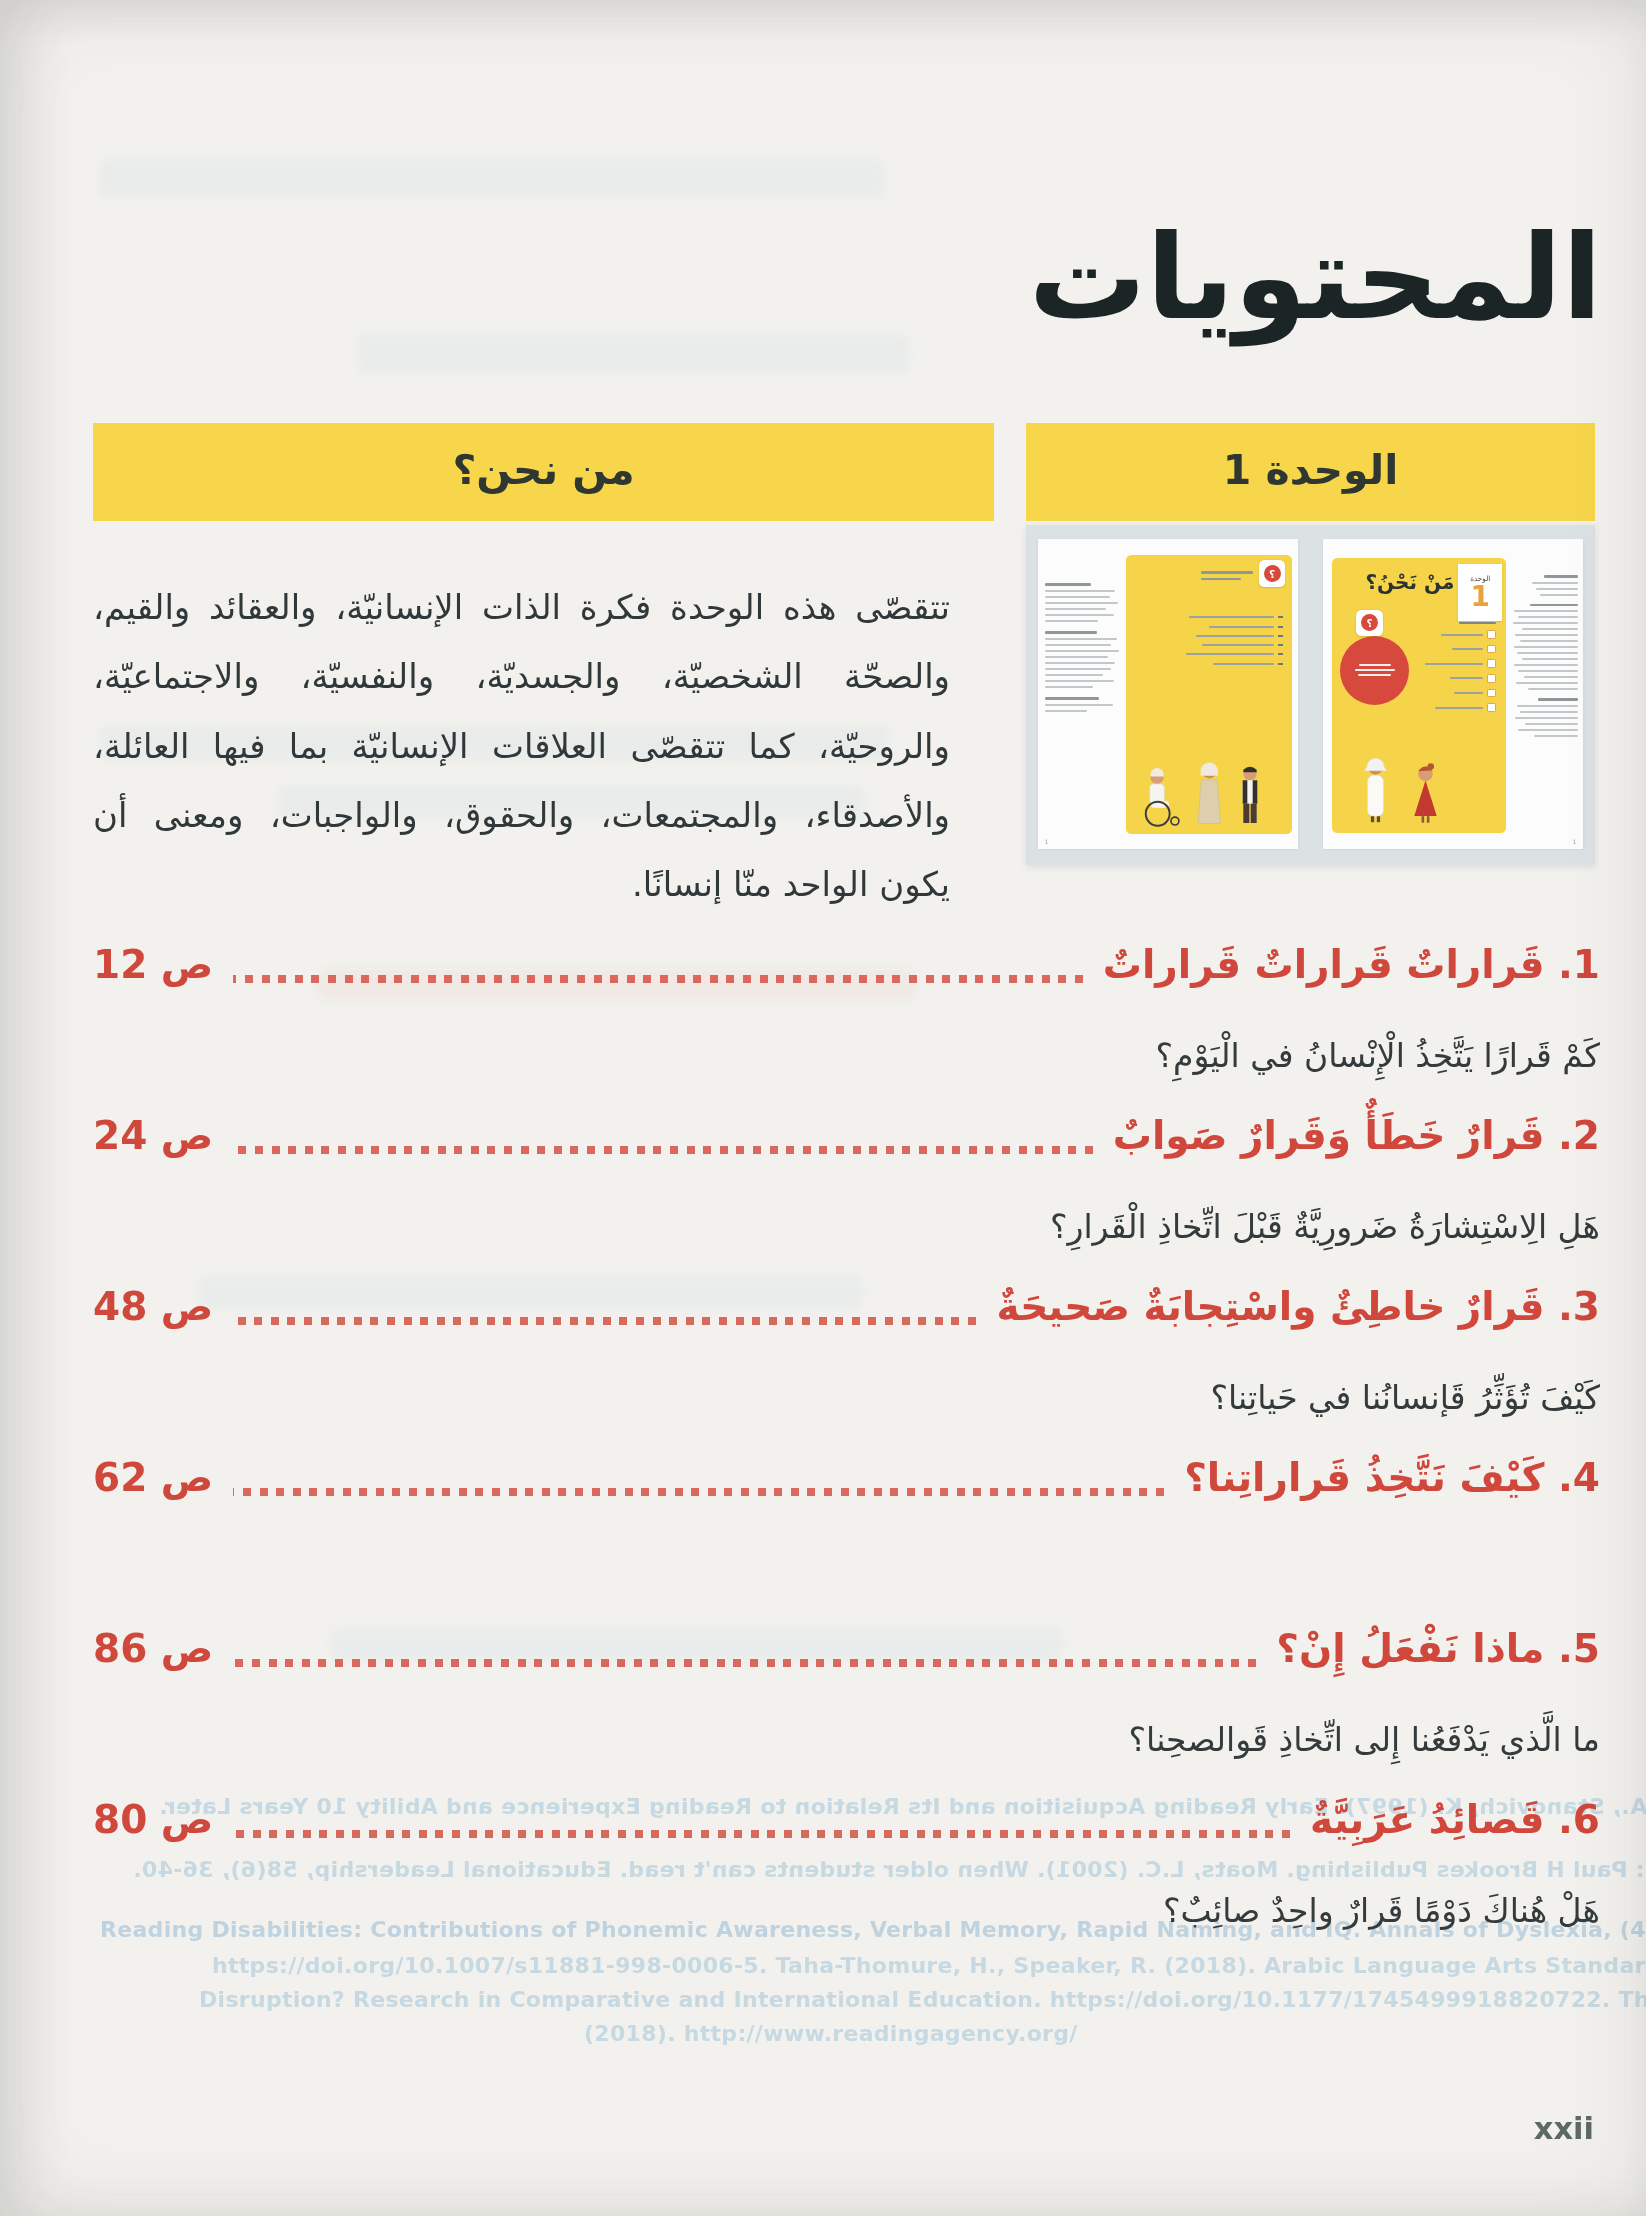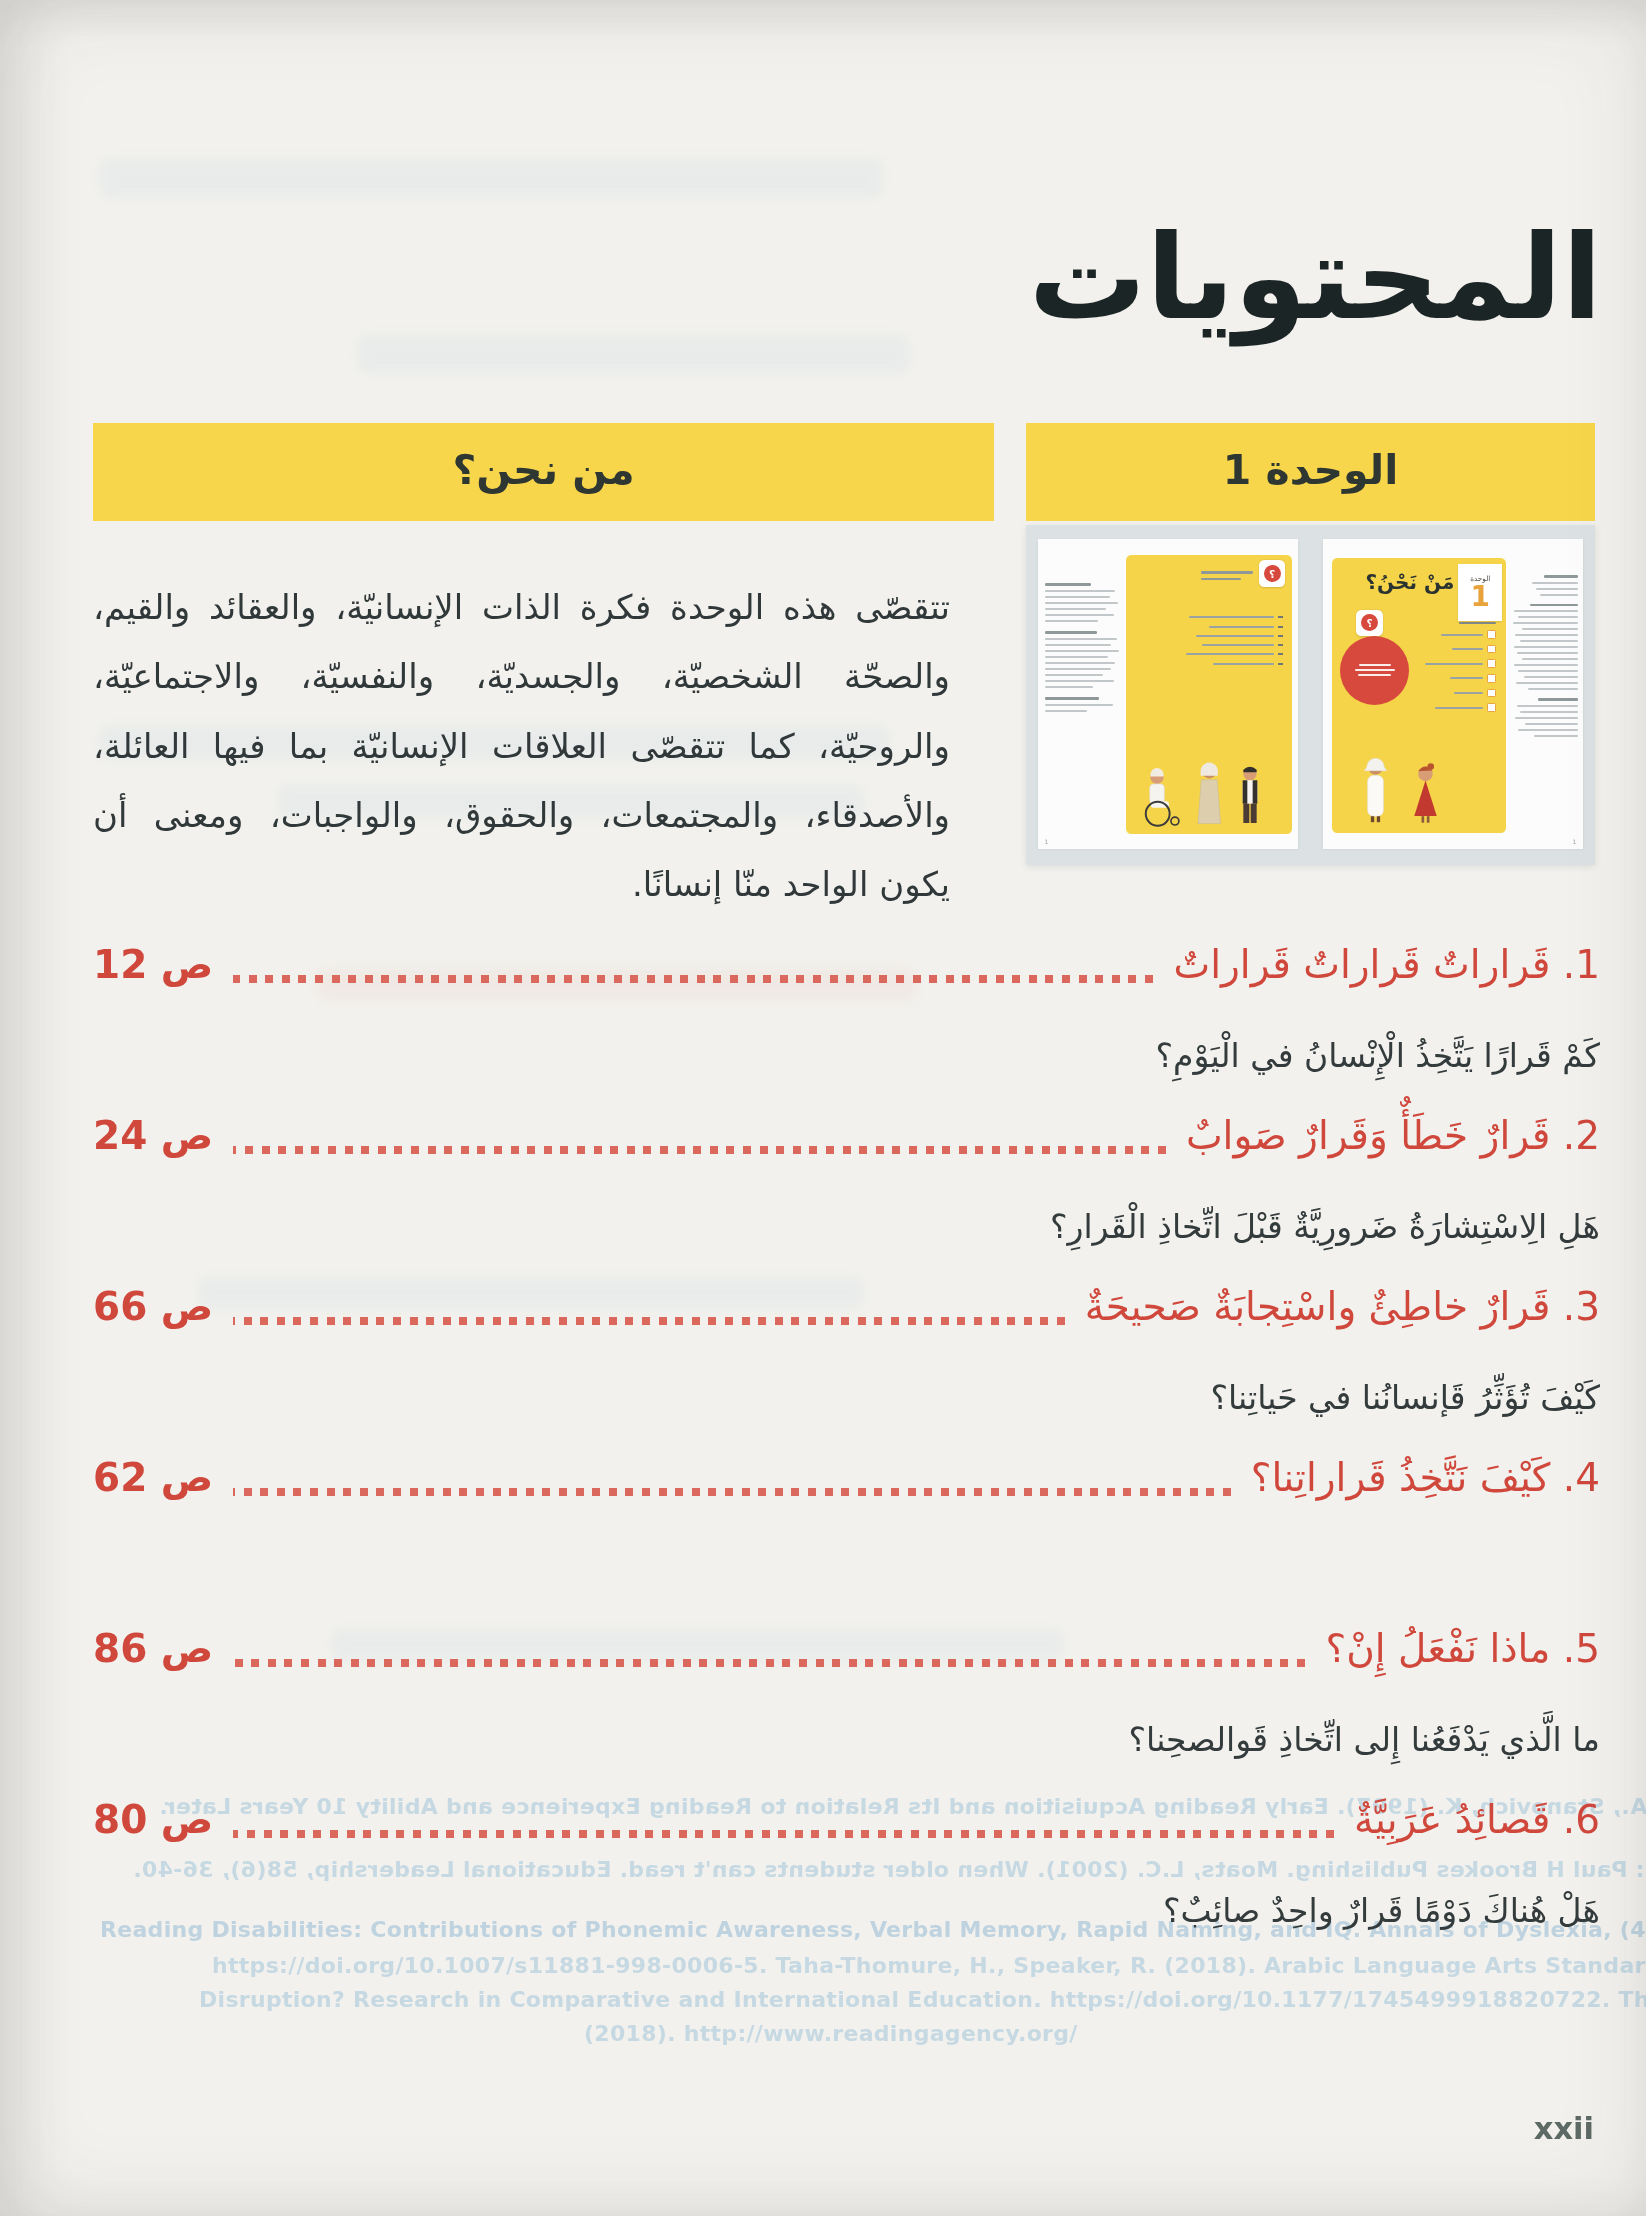--- a/index.html
+++ b/index.html
@@ -80,21 +80,21 @@
   .dashrow{display:flex;direction:rtl;align-items:center;gap:4px;margin:7.3px 0;}
   .dashrow .d{width:4.6px;height:2px;background:#6e7677;}
   .dashrow .tx{height:2px;background:#9aa2a3;border-radius:1.3px;}
   .figs{position:absolute;bottom:5.3px;display:flex;align-items:flex-end;gap:9.3px;}
   .pagedot{position:absolute;bottom:4px;font-size:6px;color:#9aa0a0;}
 
   
   .toc{position:absolute;left:93px;top:937px;width:1507px;z-index:2;}
   .toc-item{height:171px;}
   .toc-row{display:flex;direction:rtl;align-items:flex-end;}
-  .toc-title{font-size:39px;font-weight:normal;color:#d0473c;white-space:nowrap;line-height:1.45;}
+  .toc-title{font-size:39px;font-weight:bold;color:#d0473c;white-space:nowrap;line-height:1.45;}
   .toc-page{font-size:39px;font-weight:bold;color:#d0473c;white-space:nowrap;line-height:1.45;}
   .leader{
     flex:1;height:8px;margin:0 20px 10.6px 20px;align-self:flex-end;min-width:40px;
     background-image:repeating-linear-gradient(to left,#db685d 0,#db685d 8px,transparent 8px,transparent 16.6px);
   }
   .toc-q{
     direction:rtl;text-align:right;margin-top:37px;
     font-size:33px;color:#333b3c;line-height:1.5;
   }
 
@@ -329,21 +329,21 @@
         <span class="leader"></span>
         <span class="toc-page">ص 24</span>
       </div>
       <div class="toc-q">هَلِ الِاسْتِشارَةُ ضَرورِيَّةٌ قَبْلَ اتِّخاذِ الْقَرارِ؟</div>
     </div>
 
     <div class="toc-item">
       <div class="toc-row">
         <span class="toc-title">3. قَرارٌ خاطِئٌ واسْتِجابَةٌ صَحيحَةٌ</span>
         <span class="leader"></span>
-        <span class="toc-page">ص 66</span>
+        <span class="toc-page">ص 48</span>
       </div>
       <div class="toc-q">كَيْفَ تُؤَثِّرُ قَإنسانُنا في حَياتِنا؟</div>
     </div>
 
     <div class="toc-item">
       <div class="toc-row">
         <span class="toc-title">4. كَيْفَ نَتَّخِذُ قَراراتِنا؟</span>
         <span class="leader"></span>
         <span class="toc-page">ص 62</span>
       </div>

